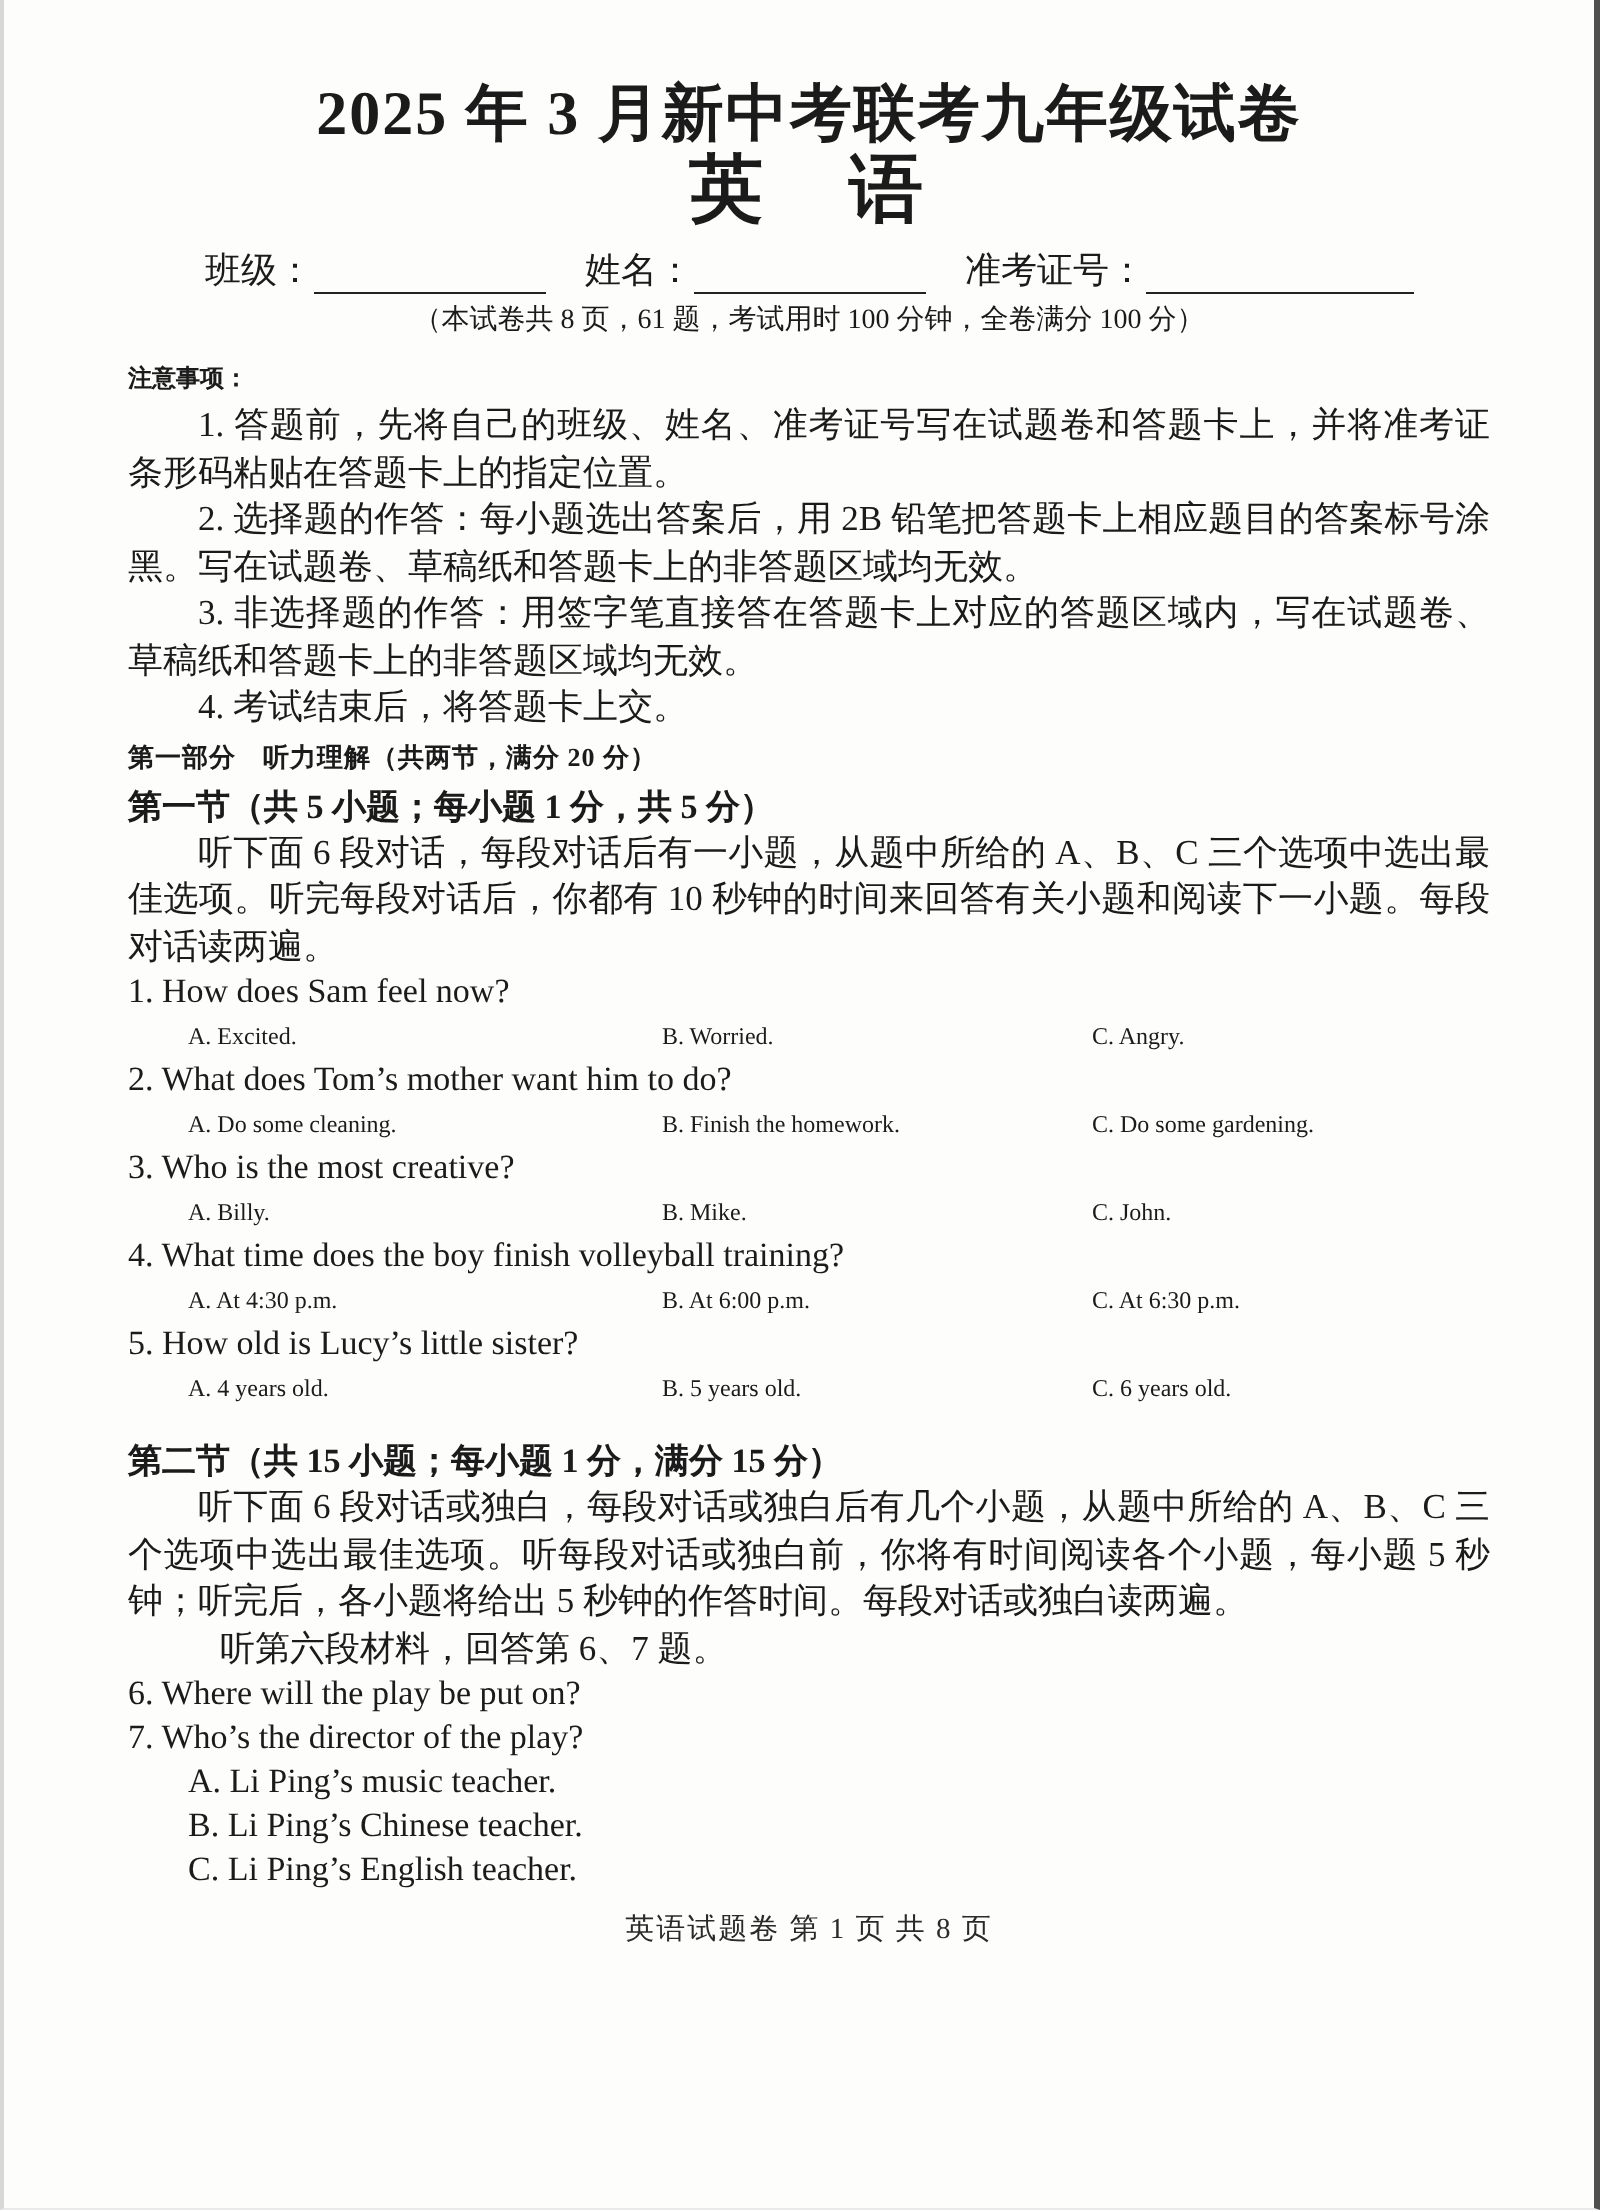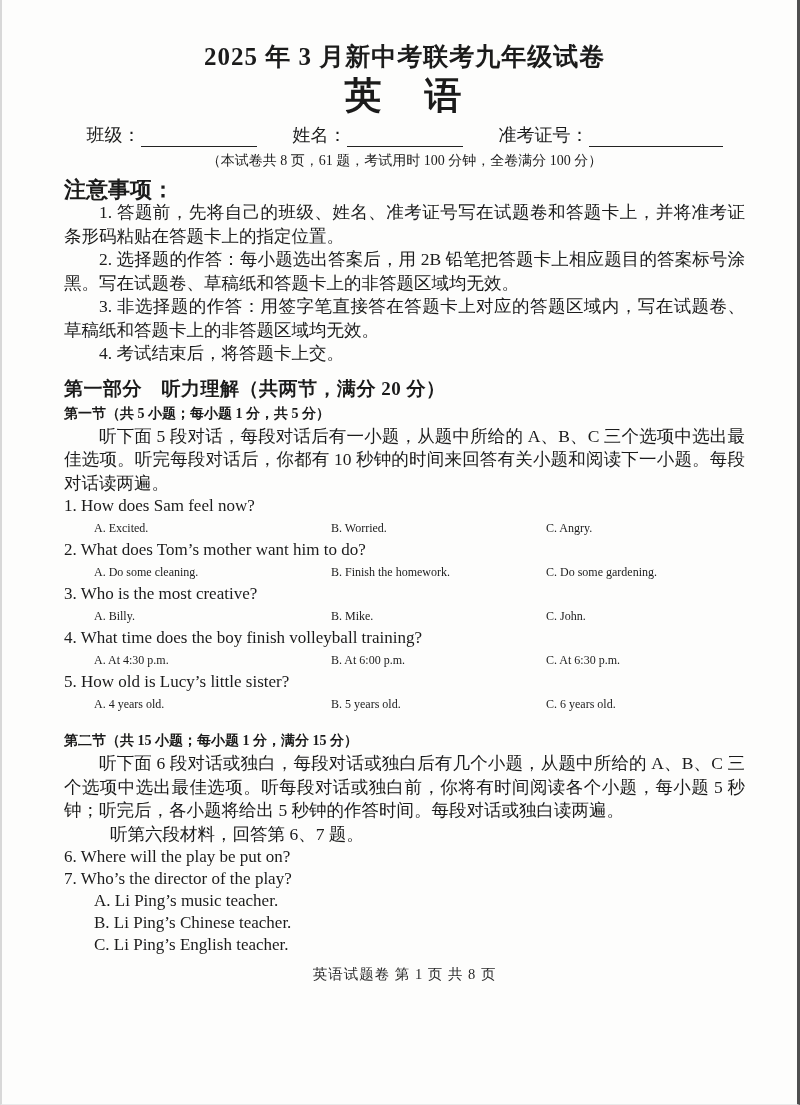--- a/index.html
+++ b/index.html
@@ -11,80 +11,79 @@
     background: #fdfdfc;
     border-left: 2px solid #d8d8d8;
     border-right: 3px solid #4f4f4f;
     border-bottom: 1px solid #e9e9e9;
     padding: 42px 52px 0 62px;
     font-family: "Liberation Serif", "DejaVu Serif", serif;
     color: #1b1b1b;
     overflow: hidden;
   }
   .exam-title {
-    font-size: 25px;
+    font-size: 31px;
     font-weight: bold;
     text-align: center;
     margin: 0 0 3px 0;
     letter-spacing: 1px;
     line-height: 30px;
   }
   .subject {
     font-size: 37px;
     font-weight: bold;
     text-align: center;
     margin: 0;
     line-height: 42px;
     letter-spacing: 3px;
   }
   .info-row {
     display: flex;
     justify-content: center;
     align-items: flex-end;
-    gap: 36px;
+    gap: 20px;
     font-size: 18px;
     margin-top: 6px;
     line-height: 24px;
   }
   .info-pair { display: flex; align-items: flex-end; }
   .uline {
     display: inline-block;
     border-bottom: 1.6px solid #222;
     height: 17px;
   }
   .uw1 { width: 116px; }
   .uw2 { width: 134px; }
   .paper-info {
     text-align: center;
     font-size: 14px;
     margin: 2px 0 6px 0;
     line-height: 23px;
   }
   .notice-heading {
     font-weight: bold;
-    font-size: 22px;
+    font-size: 12px;
     line-height: 23px;
   }
   p.cn {
     margin: 0;
     text-indent: 2em;
     font-size: 17.5px;
     line-height: 23.5px;
     text-align: justify;
   }
   .part-heading {
     font-weight: bold;
-    font-size: 19px;
+    font-size: 13px;
     line-height: 26px;
-    margin-top: 10px;
     letter-spacing: 0.5px;
   }
   .sec-heading {
     font-weight: bold;
-    font-size: 14px;
+    font-size: 17px;
     line-height: 23px;
   }
   .sec2 { margin-top: 14px; }
   .material-note { font-size: 17.5px; line-height: 23.5px; padding-left: 46px; }
   .q-text { font-size: 17px; line-height: 22px; }
   .opts {
     display: flex;
     padding-left: 30px;
     font-size: 12px;
     line-height: 22px;
@@ -129,21 +128,21 @@
 
   <div class="notice-heading">注意事项：</div>
   <p class="cn">1. 答题前，先将自己的班级、姓名、准考证号写在试题卷和答题卡上，并将准考证条形码粘贴在答题卡上的指定位置。</p>
   <p class="cn">2. 选择题的作答：每小题选出答案后，用 2B 铅笔把答题卡上相应题目的答案标号涂黑。写在试题卷、草稿纸和答题卡上的非答题区域均无效。</p>
   <p class="cn">3. 非选择题的作答：用签字笔直接答在答题卡上对应的答题区域内，写在试题卷、草稿纸和答题卡上的非答题区域均无效。</p>
   <p class="cn">4. 考试结束后，将答题卡上交。</p>
 
   <div class="part-heading">第一部分　听力理解（共两节，满分 20 分）</div>
 
   <div class="sec-heading">第一节（共 5 小题；每小题 1 分，共 5 分）</div>
-  <p class="cn">听下面 5 段对话，每段对话后有一小题，从题中所给的 A、B、C 三个选项中选出最佳选项。听完每段对话后，你都有 10 秒钟的时间来回答有关小题和阅读下一小题。每段对话读两遍。</p>
+  <p class="cn">听下面 6 段对话，每段对话后有一小题，从题中所给的 A、B、C 三个选项中选出最佳选项。听完每段对话后，你都有 10 秒钟的时间来回答有关小题和阅读下一小题。每段对话读两遍。</p>
 
   <div>
     <div class="q-text">1. How does Sam feel now?</div>
     <div class="opts">
       <span class="optA">A. Excited.</span>
       <span class="optB">B. Worried.</span>
       <span class="optC">C. Angry.</span>
     </div>
   </div>
 

